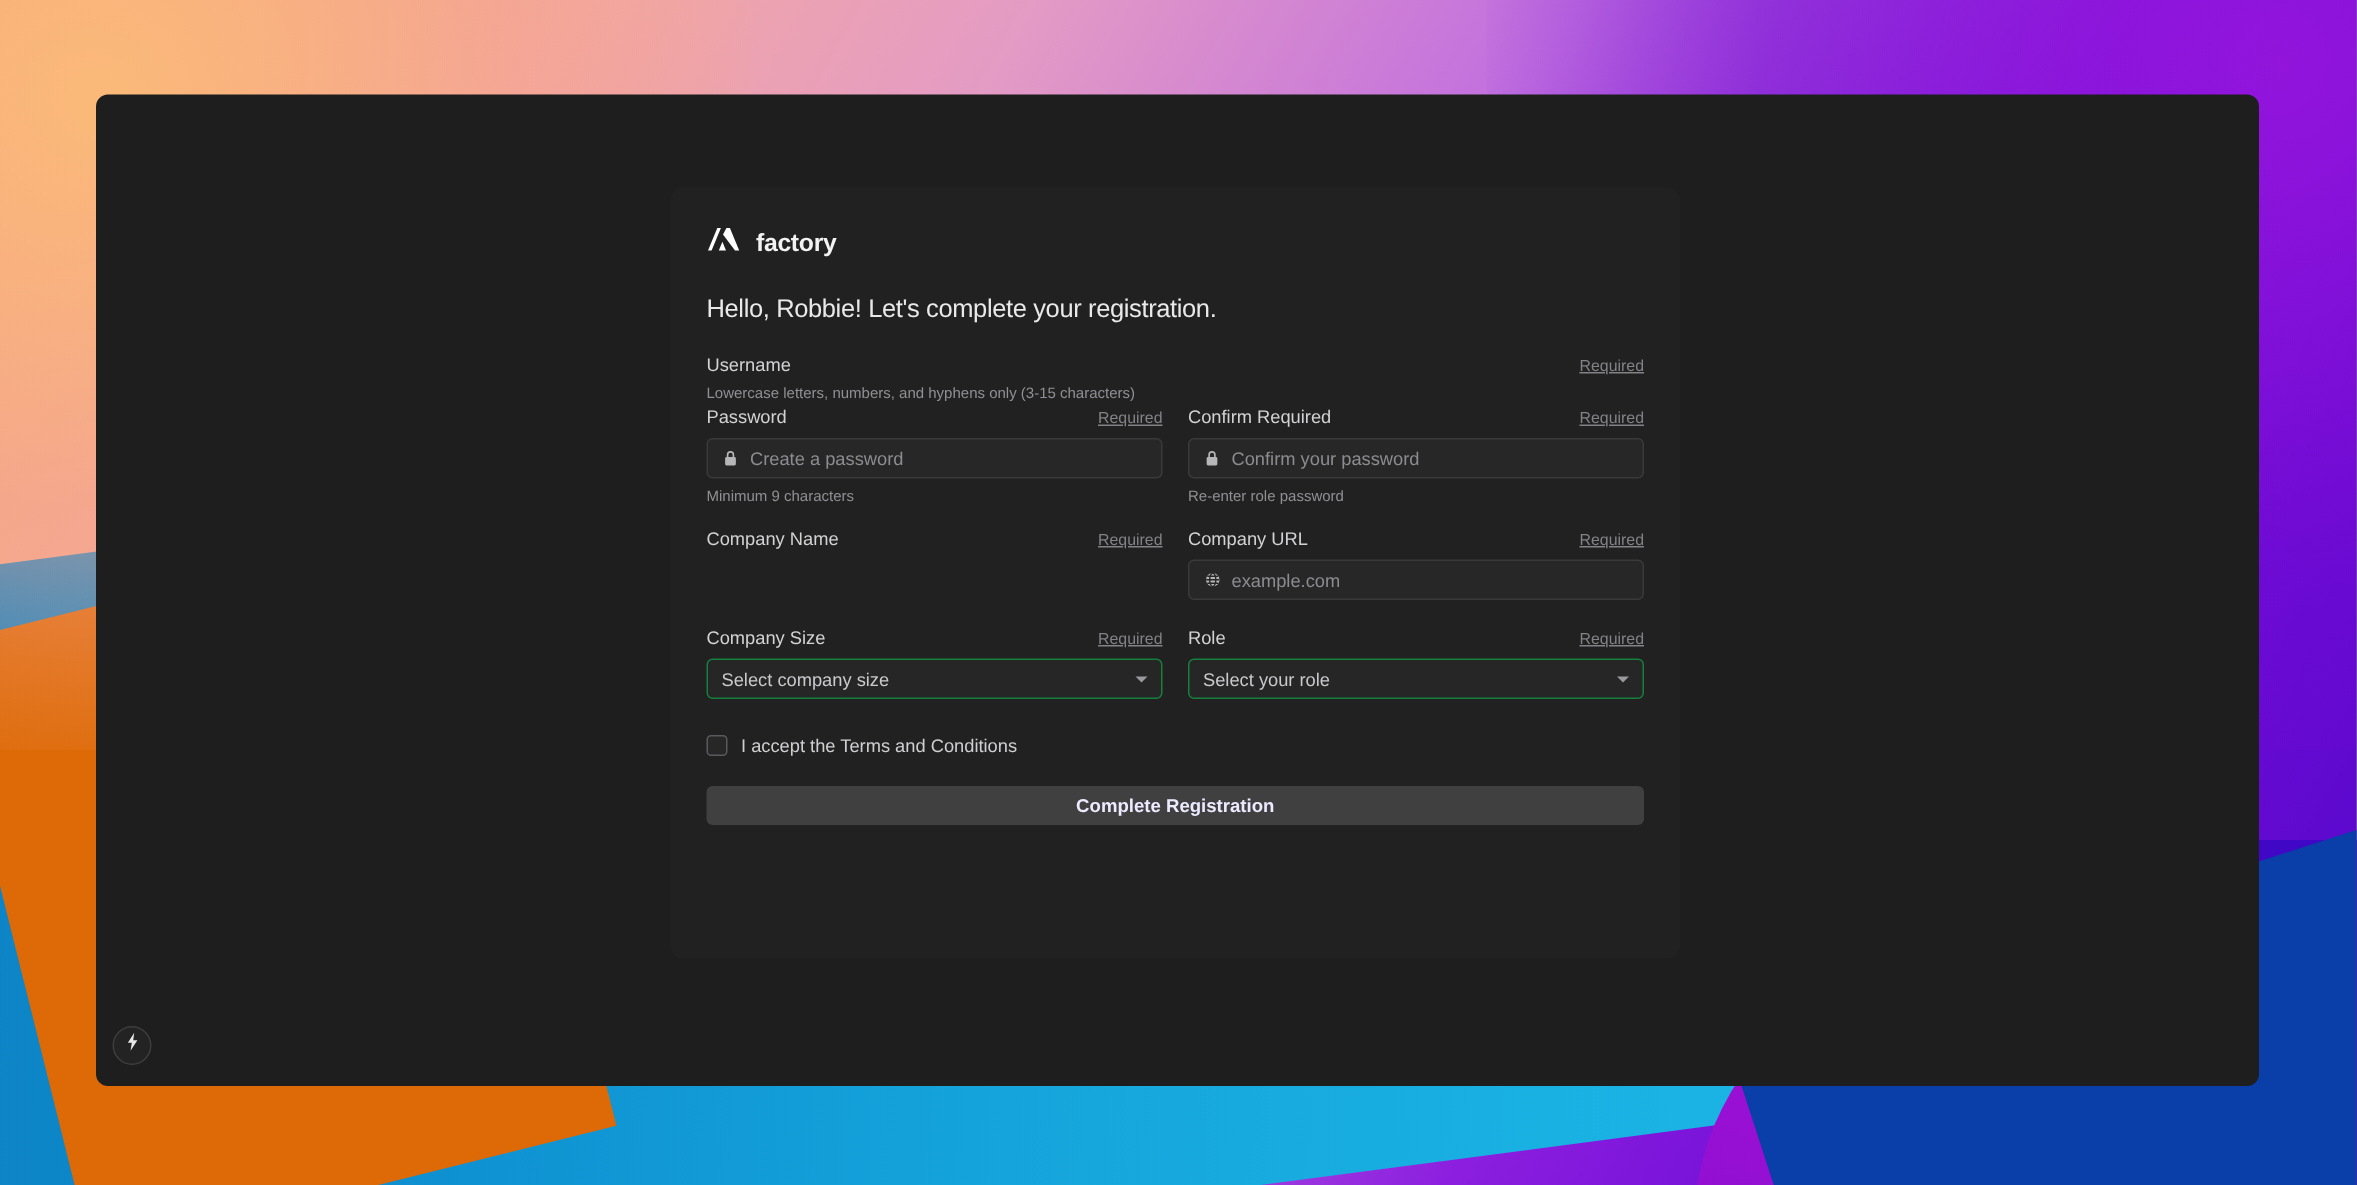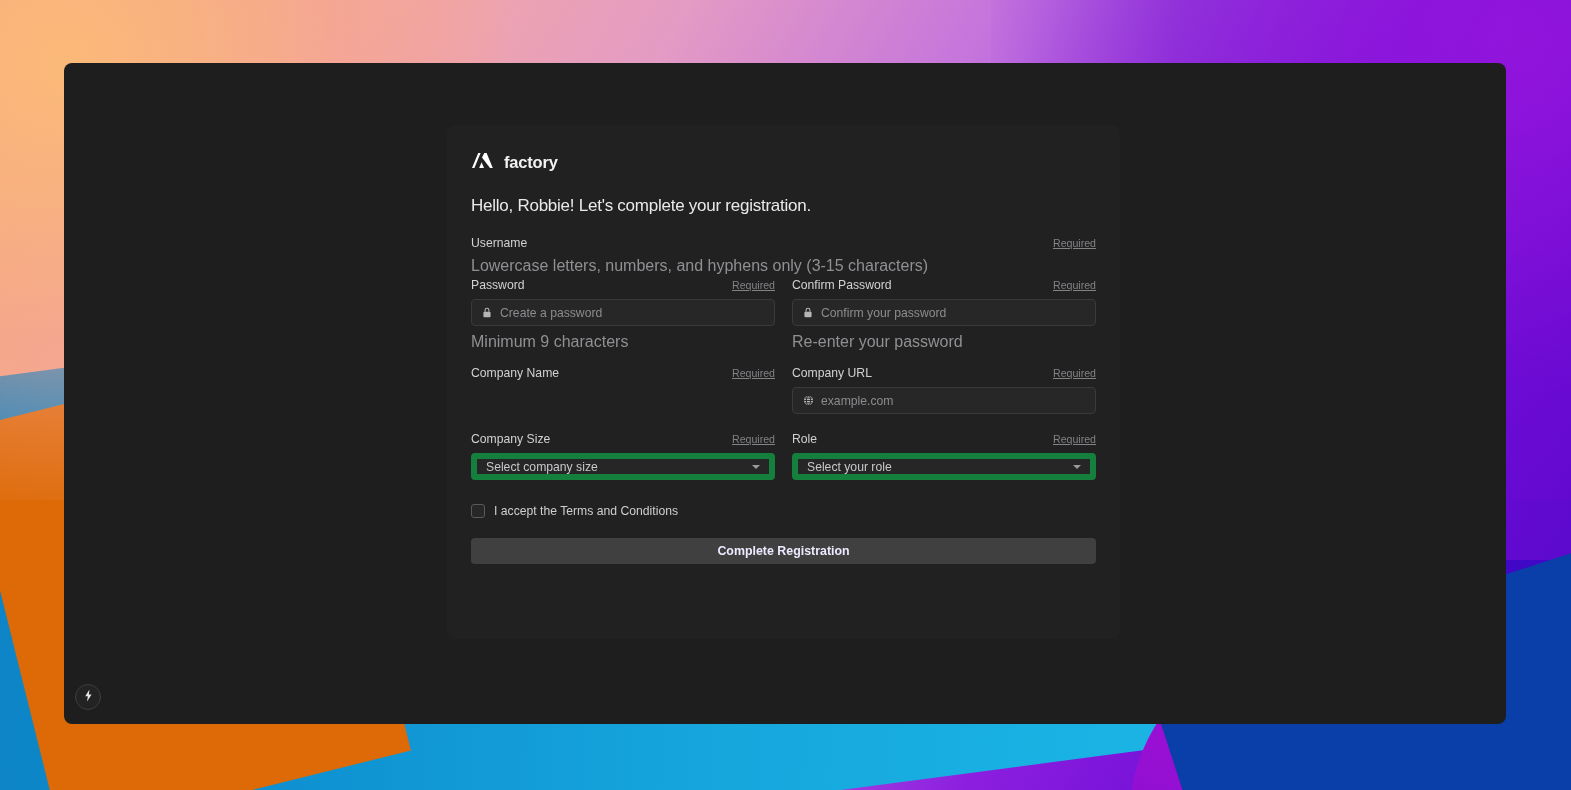--- a/index.html
+++ b/index.html
@@ -103,21 +103,21 @@
     color: #e9e9ea;
     font-size: 17px;
     font-weight: normal;
     letter-spacing: -0.25px;
   }
 
   
   .field-row { display: flex; gap: 17px; }
   .field { flex: 1; min-width: 0; }
   .field-head {
-    display: flex; justify-content: space-between; align-items: center;
+    display: flex; justify-content: space-between; align-items: flex-end;
     margin-bottom: 7px;
   }
   .field-label {
     color: #d2d2d4;
     font-size: 12.2px;
   }
   .field-required {
     color: #828287;
     font-size: 10.6px;
     text-decoration: underline;
@@ -141,35 +141,35 @@
   .input-text {
     color: #8c8c90;
     font-size: 12.2px;
     white-space: nowrap;
     overflow: hidden;
     text-overflow: ellipsis;
   }
   .field-hint {
     margin-top: 7px;
     color: #909094;
-    font-size: 16px;
+    font-size: 10px;
   }
 
   
   #block-username { margin-top: 20px; }
   #block-passwords { margin-top: 3px; }
   #block-company  { margin-top: 15px; }
   #block-size-role { margin-top: 18px; }
 
   
   .select-wrap {
     position: relative;
     height: 27px;
     background: #262626;
-    border: 6px solid #15803d;
+    border: 1px solid #15803d;
     border-radius: 4px;
     display: flex; align-items: center;
     padding: 0 9px;
   }
   .select-text {
     color: #c9c9cc;
     font-size: 12.2px;
     flex: 1;
   }
   .select-caret {
@@ -277,33 +277,33 @@
                   <rect x="1.8" y="6.8" width="10.4" height="8.2" rx="1.4"></rect>
                 </svg>
               </span>
               <span class="input-text">Create a password</span>
             </div>
             <div class="field-hint">Minimum 9 characters</div>
           </div>
 
           <div class="field">
             <div class="field-head">
-              <span class="field-label">Confirm Password</span>
+              <span class="field-label">Confirm Required</span>
               <span class="field-required">Required</span>
             </div>
             <div class="input-wrap">
               <span class="input-icon">
                 <svg width="10" height="11" viewBox="0 0 14 16" fill="currentColor">
                   <path d="M3.4 7V4.6a3.6 3.6 0 017.2 0V7h-1.6V4.6a2 2 0 10-4 0V7z"></path>
                   <rect x="1.8" y="6.8" width="10.4" height="8.2" rx="1.4"></rect>
                 </svg>
               </span>
               <span class="input-text">Confirm your password</span>
             </div>
-            <div class="field-hint">Re-enter your password</div>
+            <div class="field-hint">Re-enter role password</div>
           </div>
         </div>
 
         <div id="block-company" class="field-row">
           <div class="field">
             <div class="field-head">
               <span class="field-label">Company Name</span>
               <span class="field-required">Required</span>
             </div>
           </div>

